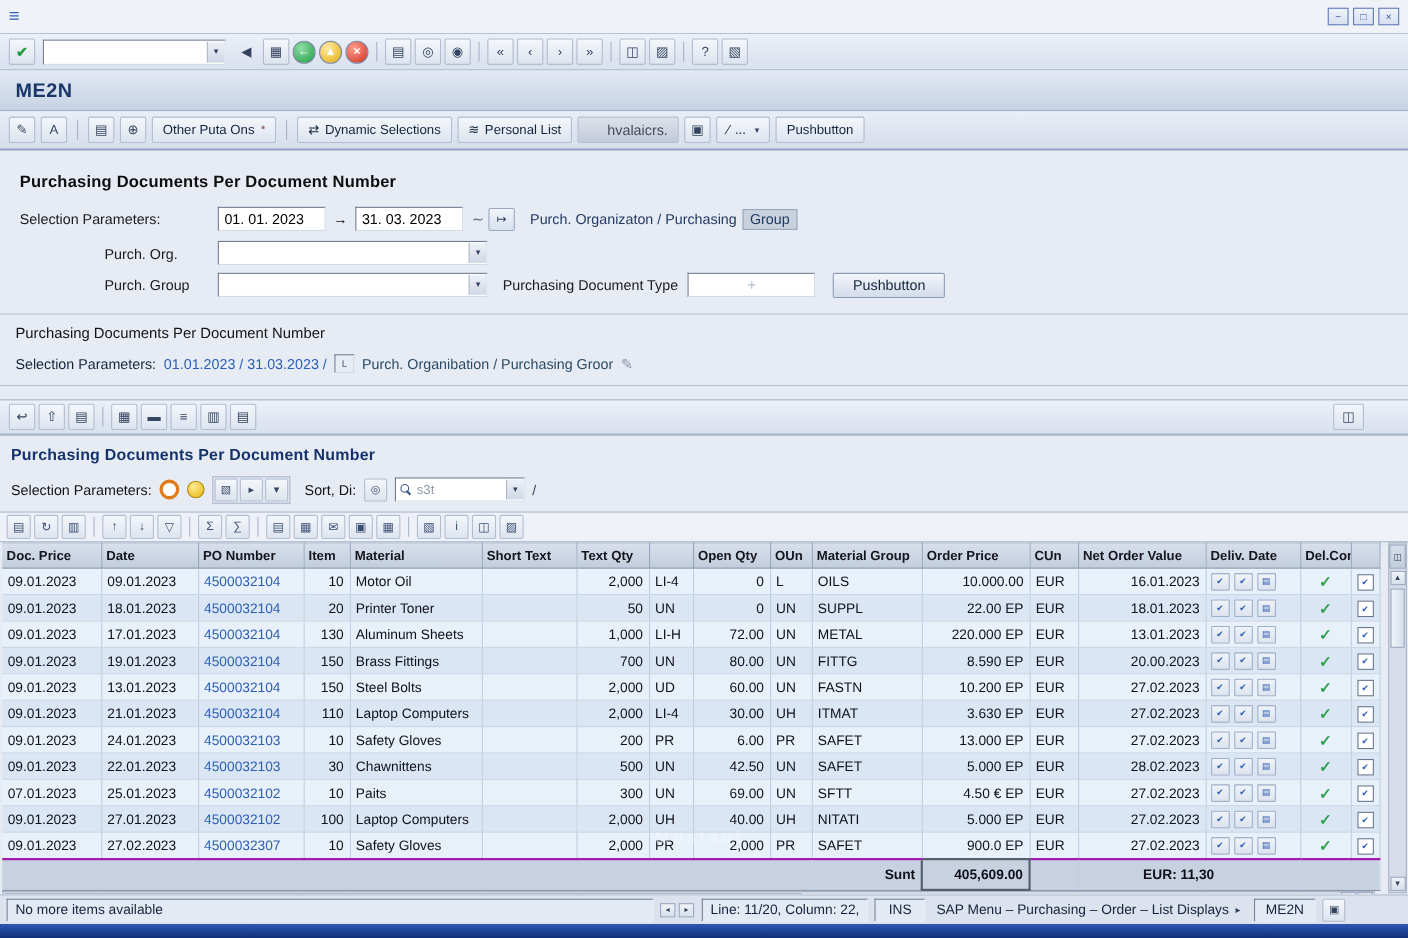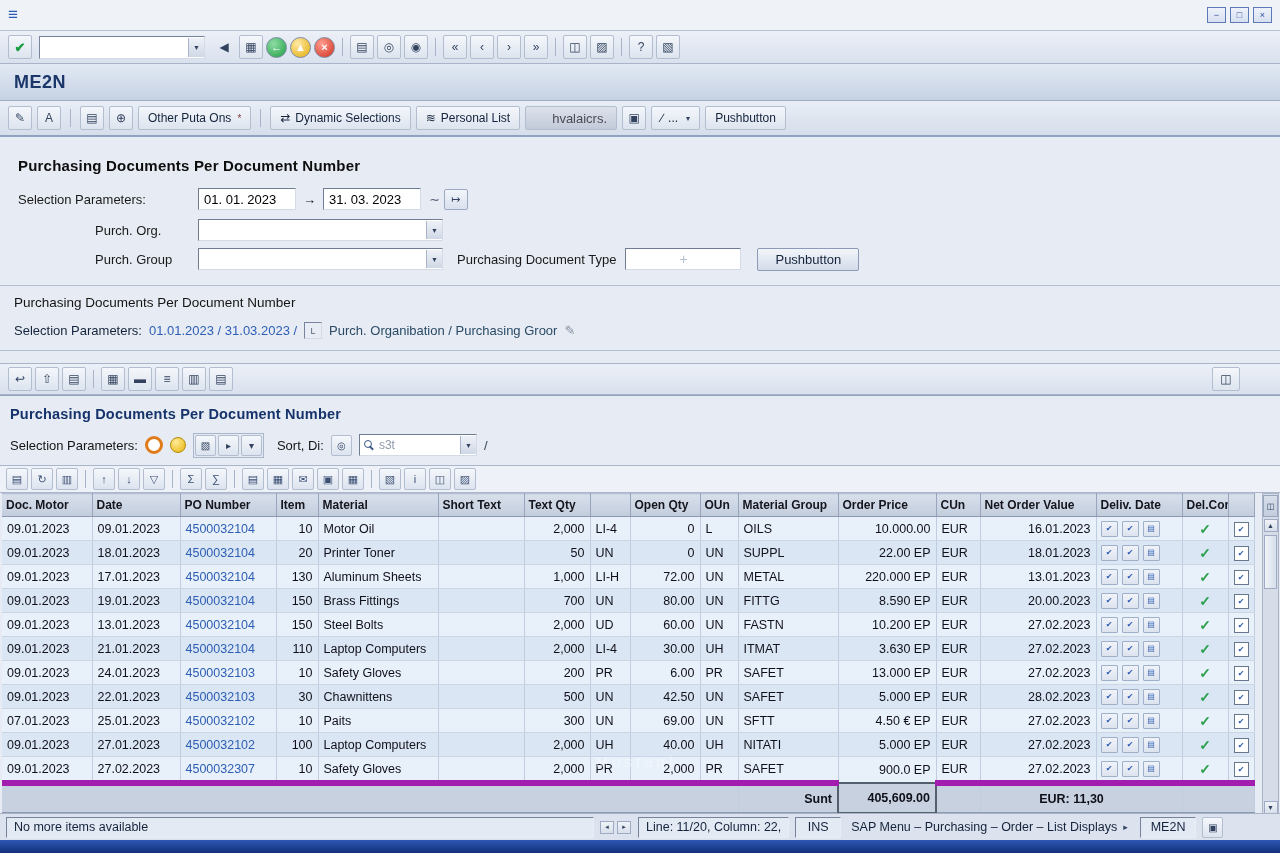--- a/index.html
+++ b/index.html
@@ -127,21 +127,21 @@
   td.num{text-align:right;}
   td.po{color:#2d5eb5;}
   td.flags{padding:0 2px;}
   .flagbox{display:inline-flex;width:15px;height:14px;margin:0 2px;align-items:center;justify-content:center;
     font-size:8px;color:#2d5eb5;background:linear-gradient(#f0f3f8,#dde3ee);border:1px solid #9fb0c8;border-radius:1px;}
   td.chk{text-align:center;}
   .green-check{color:#2ca04d;font-size:14px;font-weight:bold;}
   td.cbcell{text-align:center;padding:0;}
   .cbox{display:inline-flex;width:13px;height:13px;background:#fff;border:1px solid #68778e;
     align-items:center;justify-content:center;font-size:8px;color:#2d5eb5;}
-  tr.sum-row td{background:#c7d1e0;border-top:6px solid #a21caf;border-bottom:1px solid #8c99b0;
+  tr.sum-row td{background:#c7d1e0;border-top:2px solid #a21caf;border-bottom:1px solid #8c99b0;
     height:26px;font-weight:bold;font-size:12.5px;}
   td.sum-label{text-align:right;}
   td.sum-total{text-align:right;background:#cdd6e4;border:2px solid #55606e !important;}
   td.sum-cur{text-align:center;padding-right:24px;}
 
   
   .hscroll{height:13px;margin:0 14px 0 0;background:#d6dde9;border:1px solid #aab4c8;display:flex;align-items:center;}
   .hthumb{width:58%;height:9px;margin-left:1px;background:linear-gradient(#f0f3f8,#d7dfeb);border:1px solid #9fabc4;}
   .hspacer{flex:1;}
   .sc-btn{width:12px;height:11px;flex:none;background:linear-gradient(#f0f3f8,#d7dfeb);border:1px solid #9fabc4;
@@ -303,20 +303,24 @@
 
     <div class="sel-heading">Purchasing Documents Per  Document Number</div>
 
     <div class="form-row r1">
       <span class="lbl1">Selection Parameters:</span>
       <input class="inp date" value="01. 01. 2023" style="">
       <span class="arrow-ic">→</span>
       <input class="inp date" value="31. 03. 2023" style="">
       <span class="tilde">∼</span>
       <span class="mini-btn">↦</span>
+      <span class="orgtext">
+        <span>Purch. Organizaton /  Purchasing</span>
+        <span class="hl-box">Group</span>
+      </span>
     </div>
 
     <div class="form-row r2">
       <span class="lbl2">Purch. Org.</span>
       <span class="dd">
         <span class="dd-val"></span>
         <span class="dd-btn">▼</span>
       </span>
     </div>
 
@@ -474,21 +478,21 @@
             <col style="width: 100px;">
             <col style="width: 98px;">
             <col style="width: 44px;">
             <col style="width: 116px;">
             <col style="width: 86px;">
             <col style="width: 46px;">
             <col style="width: 26px;">
           </colgroup>
         <thead>
             <tr>
-              <th>Doc. Motor</th>
+              <th>Doc. Price</th>
               <th>Date</th>
               <th>PO Number</th>
               <th>Item</th>
               <th>Material</th>
               <th>Short Text</th>
               <th>Text Qty</th>
               <th></th>
               <th>Open Qty</th>
               <th>OUn</th>
               <th>Material Group</th>

